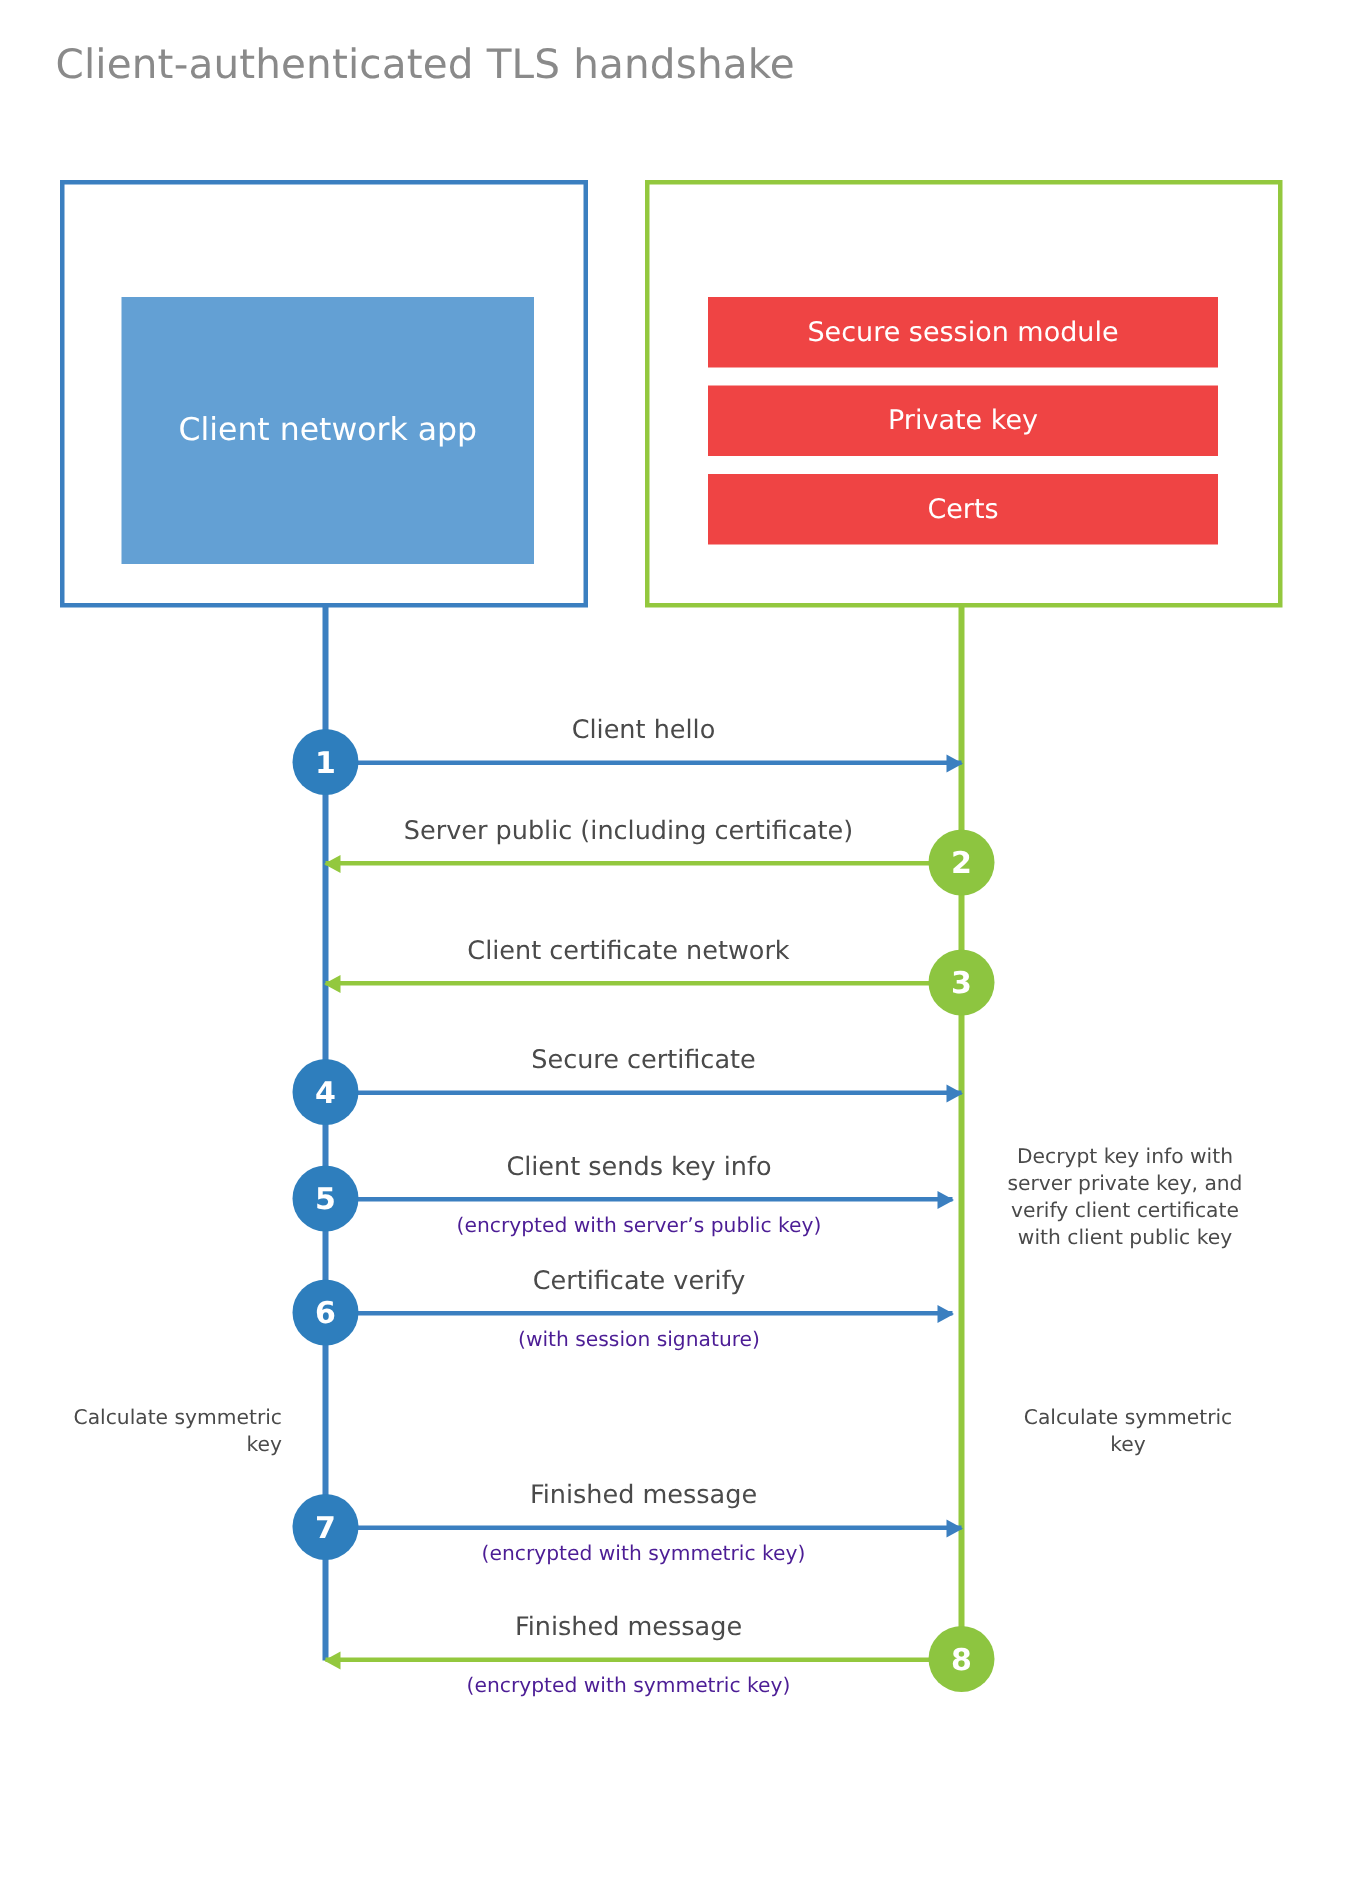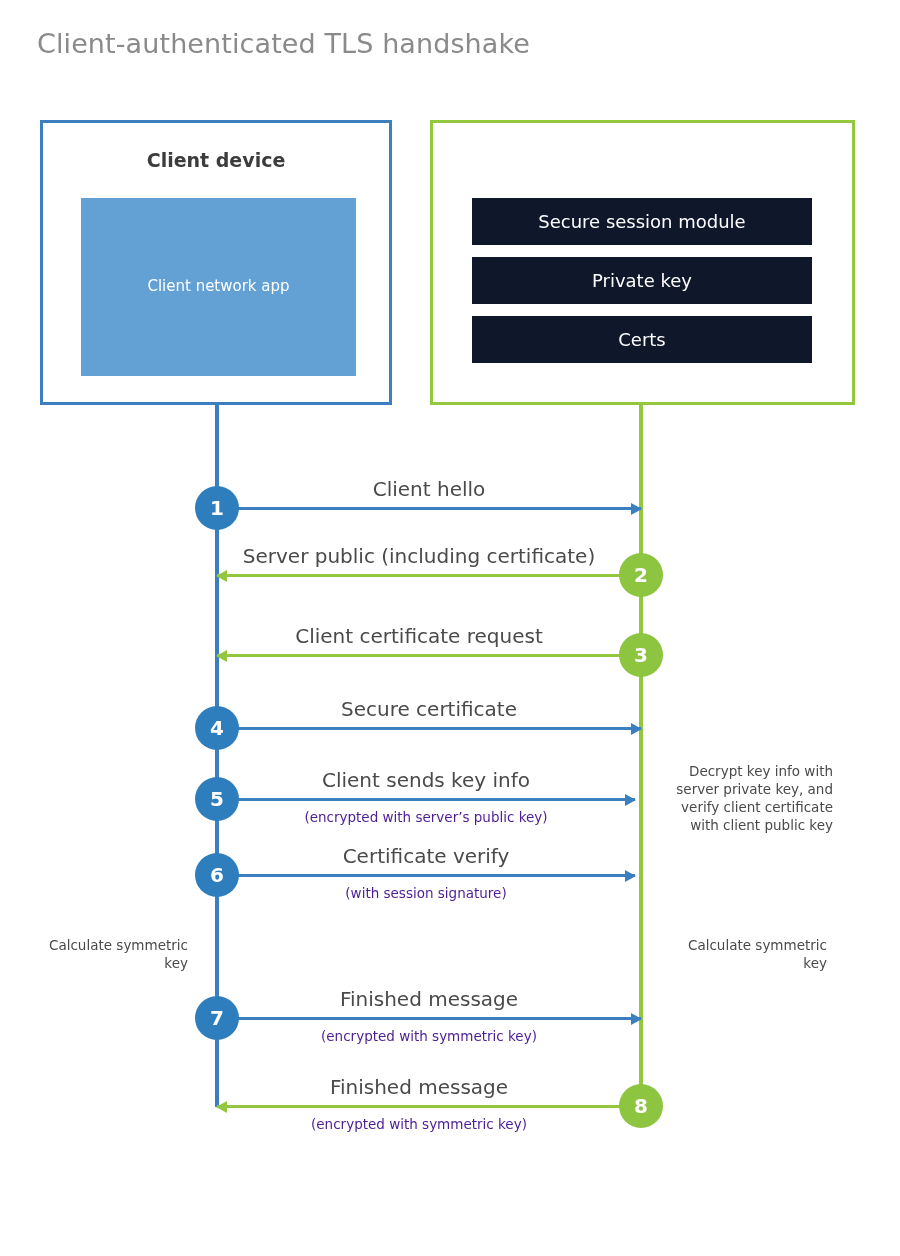--- a/index.html
+++ b/index.html
@@ -35,31 +35,31 @@
     font-size:19px; font-weight:bold;
     color:#3c3c3c;
     font-family:"DejaVu Sans", sans-serif;
   }
 
   .client-app {
     position:absolute;
     left:38px; top:75px; width:275px; height:178px;
     background:#63a0d4;
     color:#ffffff;
-    font-size:15px;
+    font-size:21px;
     display:flex; align-items:center; justify-content:center;
     text-align:left;
     line-height:1.32;
   }
 
   .server-bars {
     position:absolute; left:39px; top:75px; width:340px;
   }
   .server-bar {
-    background:#0f172a;
+    background:#ef4444;
     color:#ffffff;
     height:47px;
     margin-bottom:12px;
     display:flex; align-items:center; justify-content:center;
     font-size:18px;
   }
 
   
   .lifeline { position:absolute; width:4px; }
   #client-lifeline { left:215px; top:404px; height:703px; background:#3b7fc0; }
@@ -80,21 +80,21 @@
   .msg.to-left  .head { left:-1px;  border-right:11px solid currentColor; }
   .msg.blue { color:#3b7fc0; }
   .msg.blue .shaft { background:#3b7fc0; }
   .msg.green { color:#93c83e; }
   .msg.green .shaft { background:#93c83e; }
 
   .msg-label {
     position:absolute;
     left:0; width:100%;
     text-align:center;
-    font-size:20px;
+    font-size:17px;
     color:#4a4a4a;
     white-space:nowrap;
   }
   .msg-label.above { top:-30px; }
   .msg-label.sub {
     top:11px;
     font-size:13.5px;
     color:#4c1d95;
   }
 
@@ -111,31 +111,30 @@
   .step.green { background:#8dc540; }
 
   
   .note {
     position:absolute;
     font-size:13.5px;
     color:#4a4a4a;
     line-height:1.33;
   }
   .note.left-note  { text-align:right; }
-  .note.right-note { text-align:right; }
+  .note.right-note { text-align:center; }
 </style>
 </head>
 <body>
 
 <div class="stage">
 
   <div class="title">Client-authenticated TLS handshake</div>
 
   <div class="actor-box" id="client-box">
-    <div class="actor-title">Client device</div>
     <div class="client-app">Client network app</div>
   </div>
 
   <div class="actor-box" id="server-box">
     <div class="server-bars">
       <div class="server-bar">Secure session module</div>
       <div class="server-bar">Private key</div>
       <div class="server-bar">Certs</div>
     </div>
   </div>
@@ -157,21 +156,21 @@
     <div class="head"></div>
     <div class="msg-label above">Server public (including certificate)</div>
   </div>
   <div class="step green" style="left:619px; top:553px;">
     <span>2</span>
   </div>
 
   <div class="msg green to-left" style="left:217px; top:654px; width:404px;">
     <div class="shaft"></div>
     <div class="head"></div>
-    <div class="msg-label above">Client certificate request</div>
+    <div class="msg-label above">Client certificate network</div>
   </div>
   <div class="step green" style="left:619px; top:633px;">
     <span>3</span>
   </div>
 
   <div class="msg blue to-right" style="left:217px; top:727px; width:424px;">
     <div class="shaft"></div>
     <div class="head"></div>
     <div class="msg-label above">Secure certificate</div>
   </div>

